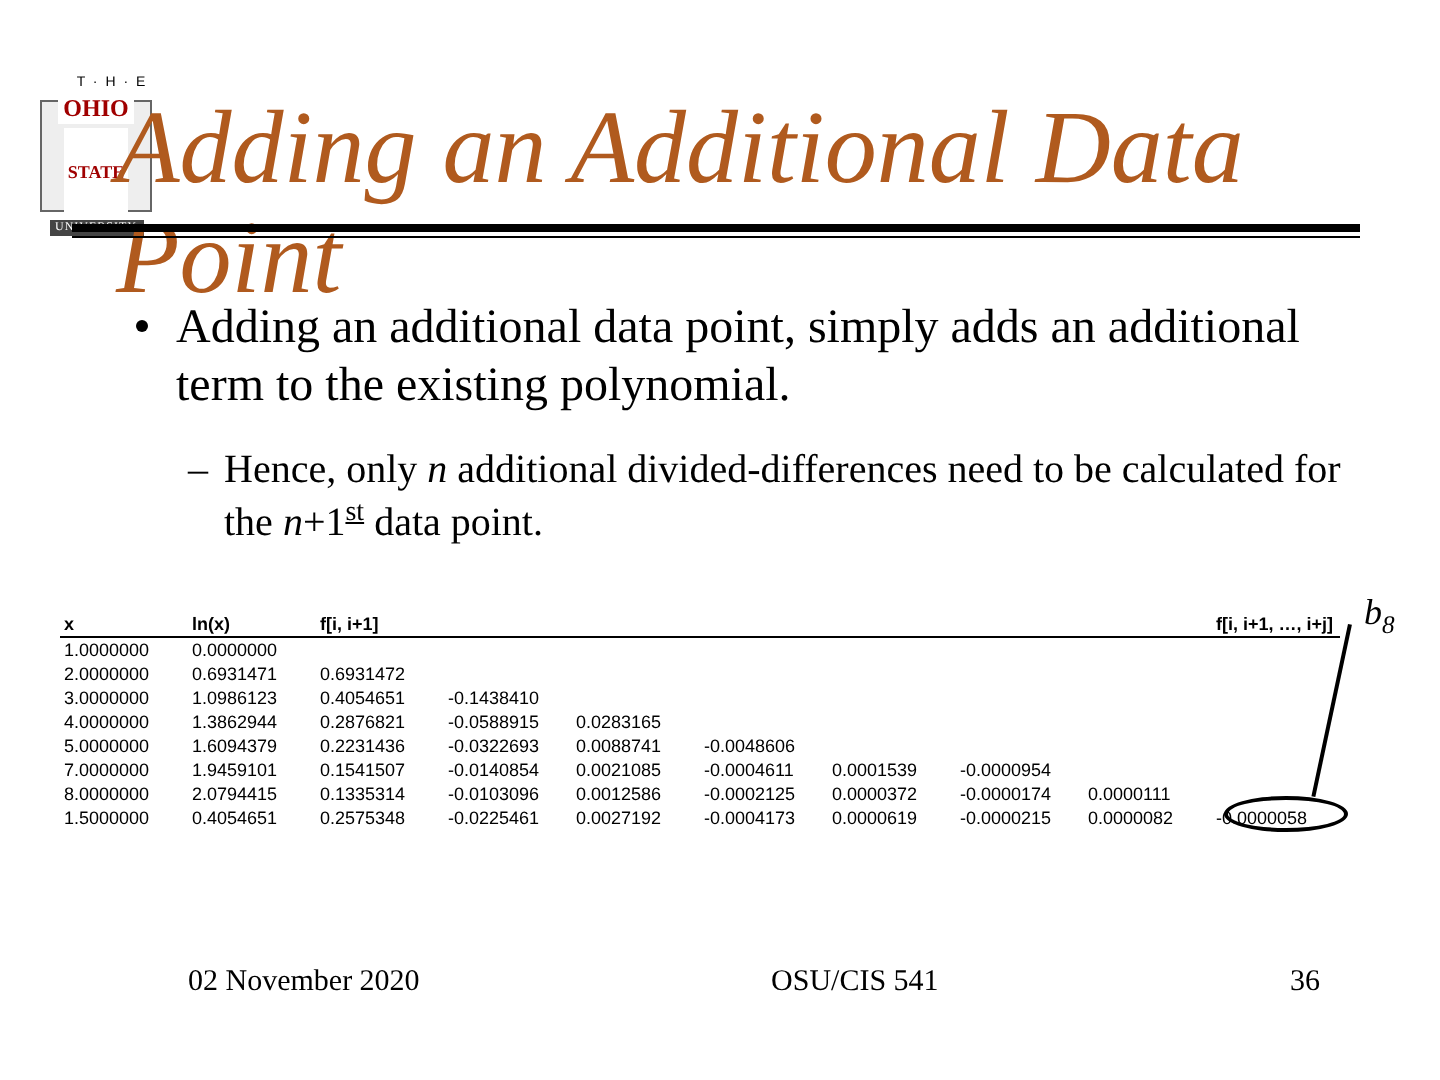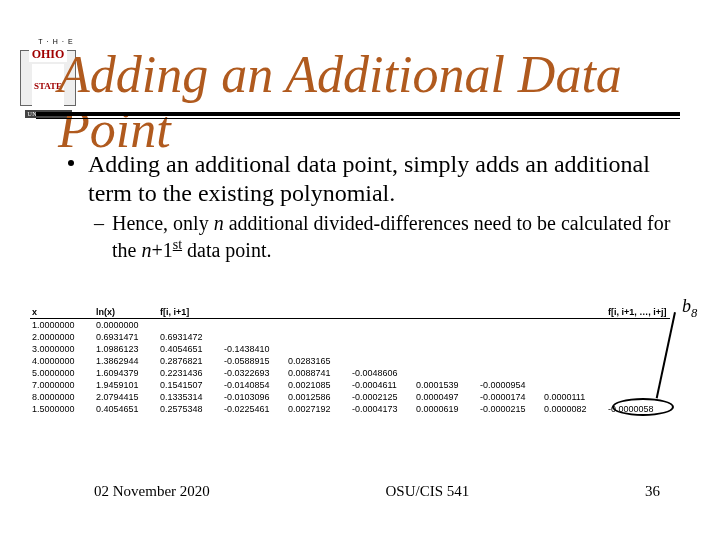--- a/index.html
+++ b/index.html
@@ -91,21 +91,21 @@
     position: absolute;
     top: 150px;
     left: 60px;
     right: 48px;
     font-size: 24px;
     line-height: 1.22;
   }
   .bullet1 {
     position: relative;
     padding-left: 28px;
-    margin-bottom: 2px;
+    margin-bottom: 14px;
   }
   .bullet1 .dot {
     position: absolute;
     left: 8px;
     top: 10px;
     width: 6px;
     height: 6px;
     background: #000;
     border-radius: 50%;
   }
@@ -311,21 +311,21 @@
             <td></td>
             <td></td>
           </tr>
           <tr>
             <td>8.0000000</td>
             <td>2.0794415</td>
             <td>0.1335314</td>
             <td>-0.0103096</td>
             <td>0.0012586</td>
             <td>-0.0002125</td>
-            <td>0.0000497</td>
+            <td>0.0000372</td>
             <td>-0.0000174</td>
             <td>0.0000111</td>
             <td></td>
           </tr>
           <tr>
             <td>1.5000000</td>
             <td>0.4054651</td>
             <td>0.2575348</td>
             <td>-0.0225461</td>
             <td>0.0027192</td>

